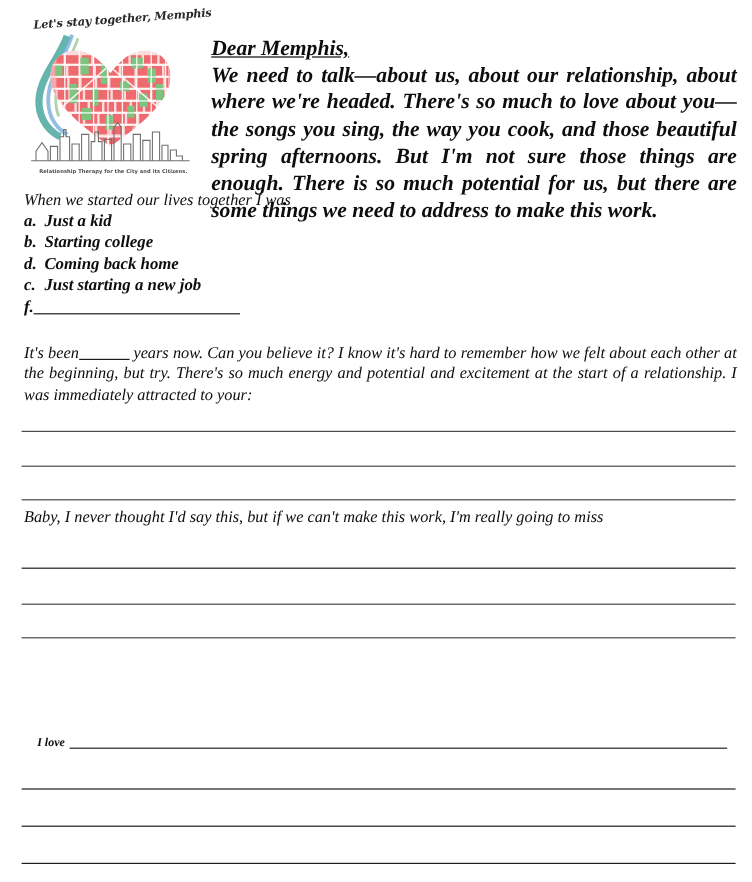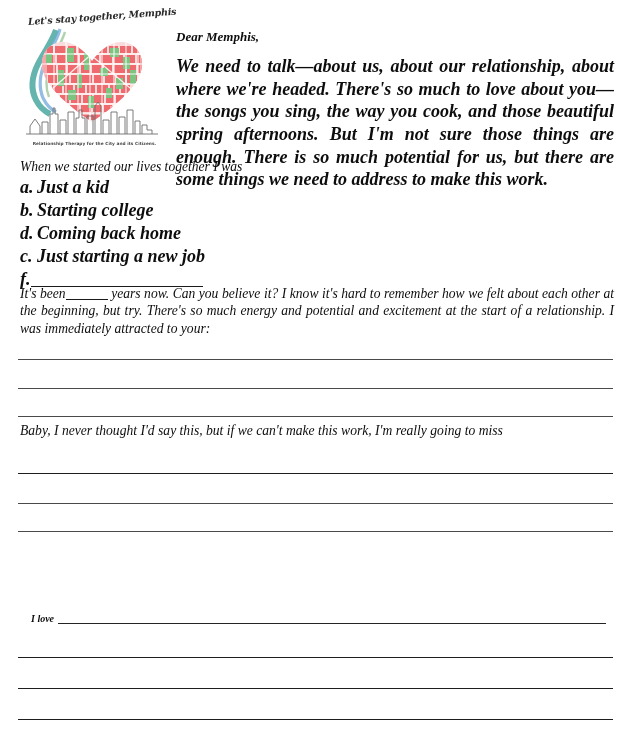--- a/index.html
+++ b/index.html
@@ -70,23 +70,24 @@
   
   .letter-head {
     position: absolute;
     left: 176px;
     top: 30px;
     width: 438px;
   }
   .salutation {
     font-style: italic;
     font-weight: bold;
-    font-size: 13px;
+    font-size: 18px;
     line-height: 1.15;
-    margin: 0 0 10px 0;
+    margin: 0 0 0 0;
+    text-decoration: underline;
   }
   .intro-para {
     font-style: italic;
     font-weight: bold;
     font-size: 18px;
     line-height: 1.26;
     margin: 0;
     text-align: justify;
   }
 
@@ -106,21 +107,21 @@
     left: 20px;
     top: 176px;
     width: 340px;
     margin: 0;
     padding: 0;
     list-style: none;
   }
   .q1-list li {
     font-style: italic;
     font-weight: bold;
-    font-size: 18px;
+    font-size: 14px;
     line-height: 1.28;
     white-space: nowrap;
   }
   .q1-list li .mk { display: inline-block; width: 17px; }
   .blank-f {
     display: inline-block;
     width: 172px;
     border-bottom: 1.3px solid #1a1a1a;
     height: 12px;
     vertical-align: -2px;

